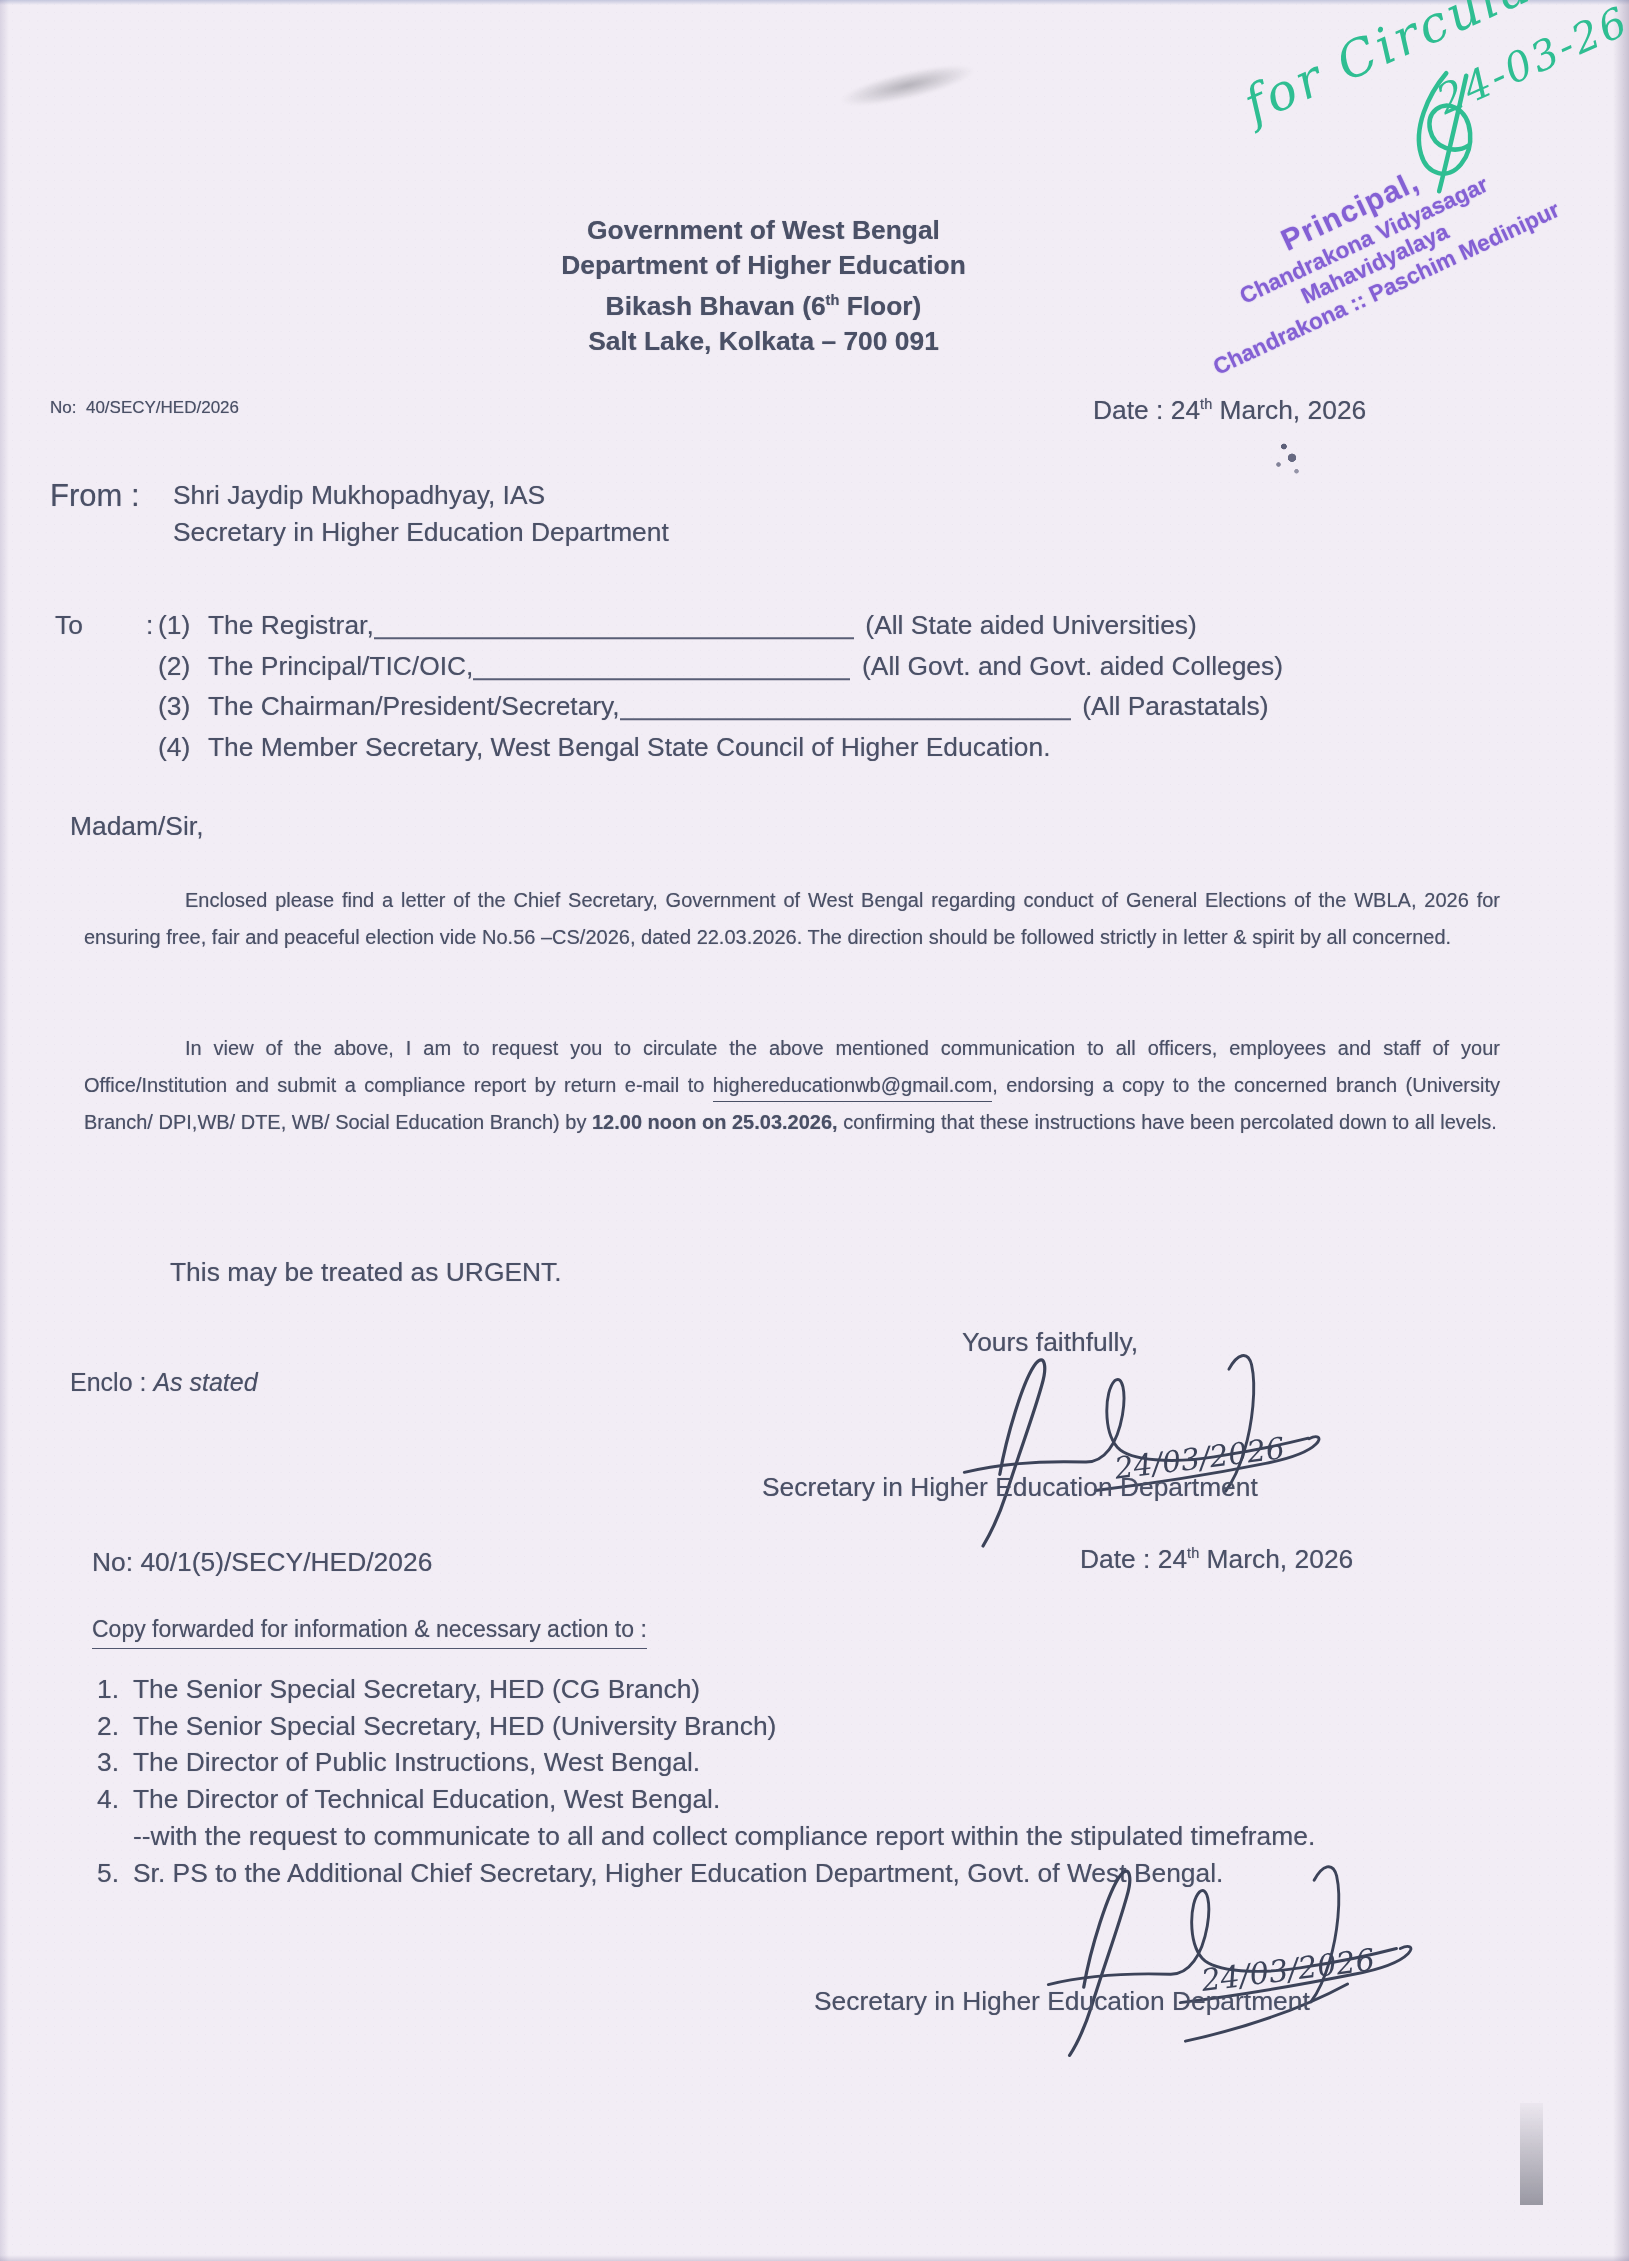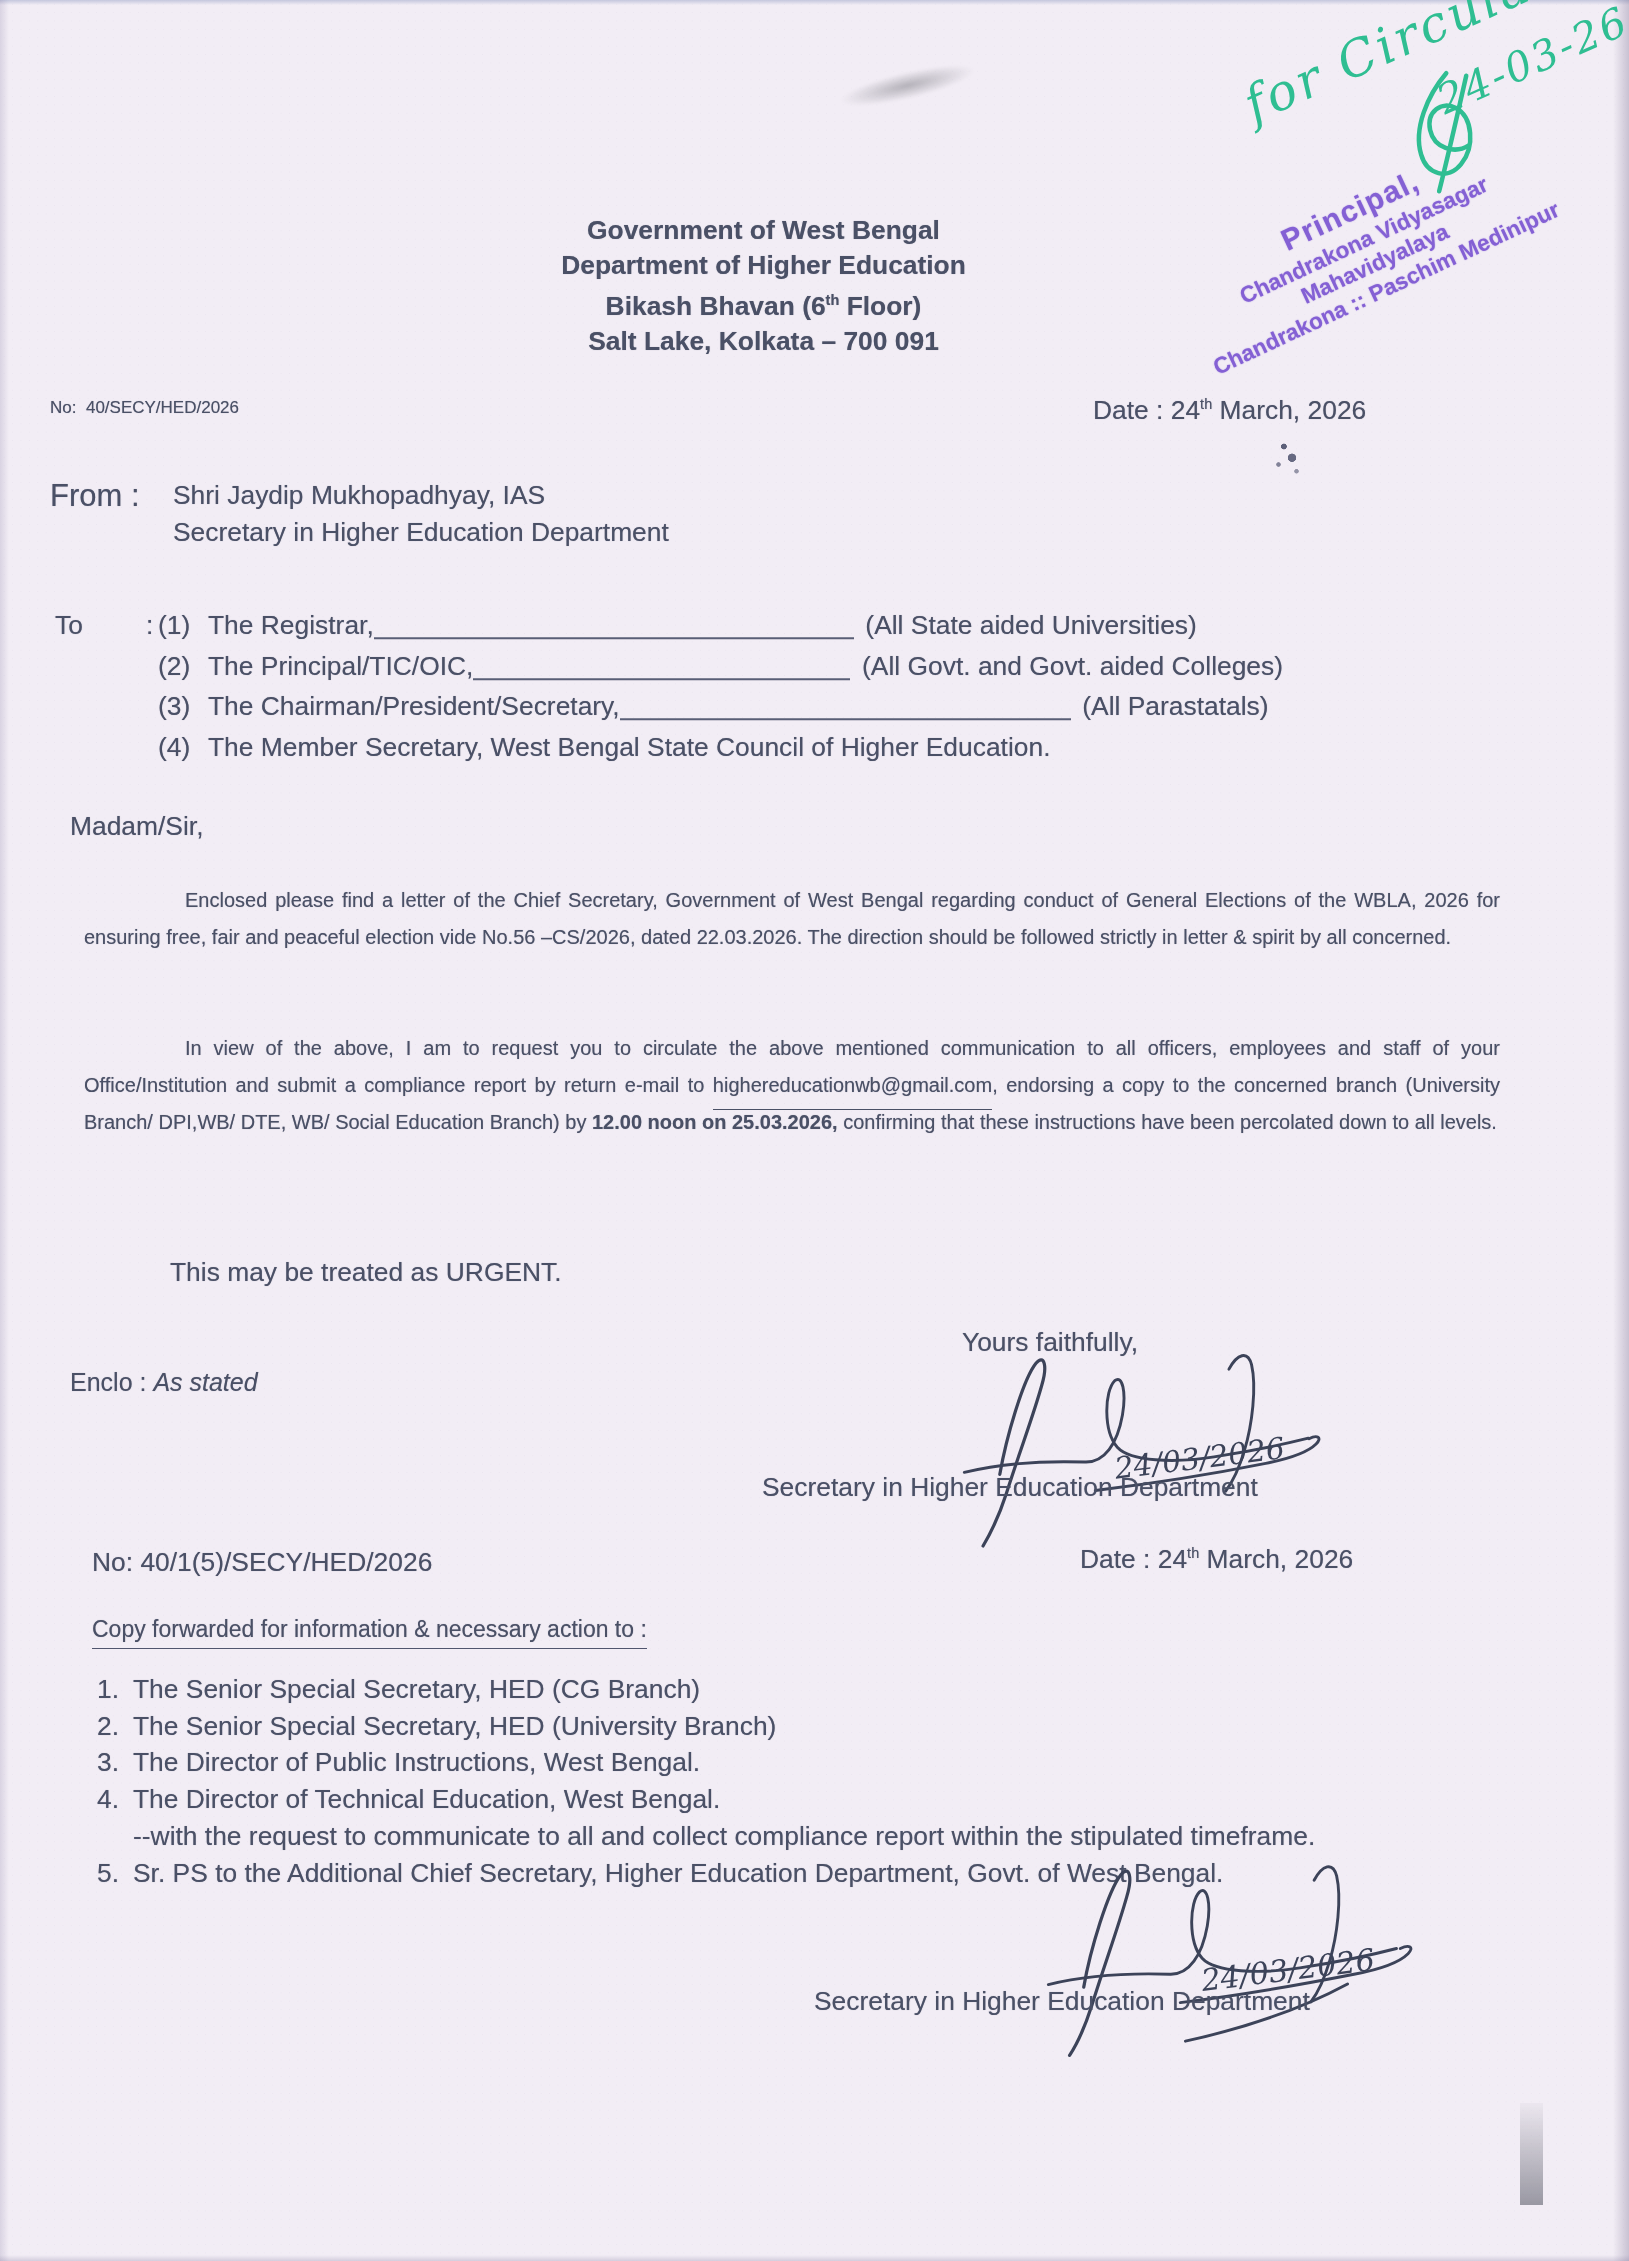--- a/index.html
+++ b/index.html
@@ -54,21 +54,21 @@
   .to-label{ left:55px; top:610px; font-size:26.4px; }
   .to-colon{ left:146px; top:610px; font-size:26.4px; }
   .to-row{ position:absolute; left:158px; display:flex; align-items:baseline; font-size:26.4px; white-space:nowrap; }
   .to-row .num{ width:50px; }
   .to-row .fill{ display:inline-block; border-bottom:2.6px solid rgba(62,68,95,.85); height:19.3px; transform:translateY(5.2px); }
   .to-row .paren{ margin-left:11.6px; }
 
   .salutation{ left:70px; top:811px; font-size:26.4px; }
   .para{ left:68px; width:1416px; font-size:20px; line-height:37px; text-align:justify;margin-left:16px; }
   .para .indent{ display:inline-block; width:101px; }
-  .email{ border-bottom:1.9px solid currentColor; padding-bottom:13px; }
+  .email{ border-bottom:1.9px solid currentColor; padding-bottom:5px; }
   .b{ font-weight:bold; }
 
   .urgent{ left:170px; top:1257px; font-size:26.4px; }
   .closing{ left:962px; top:1327px; font-size:26.4px; }
   .enclo{ left:70px; top:1368px; font-size:25px; }
   .enclo .it{ font-style:italic; }
   .signatory1{ left:762px; top:1472px; font-size:26.4px; }
   .signatory2{ left:814px; top:1986px; font-size:26.4px; }
 
   .memo2-ref{ left:92px; top:1547px; font-size:26.4px; }

